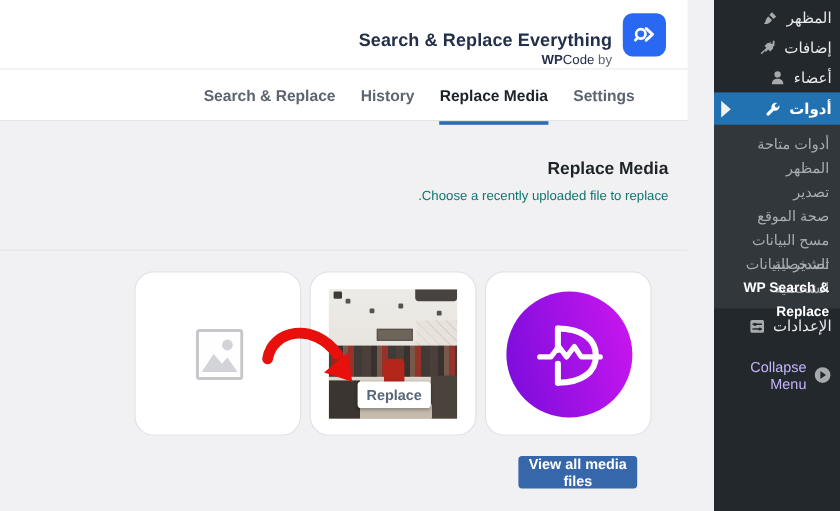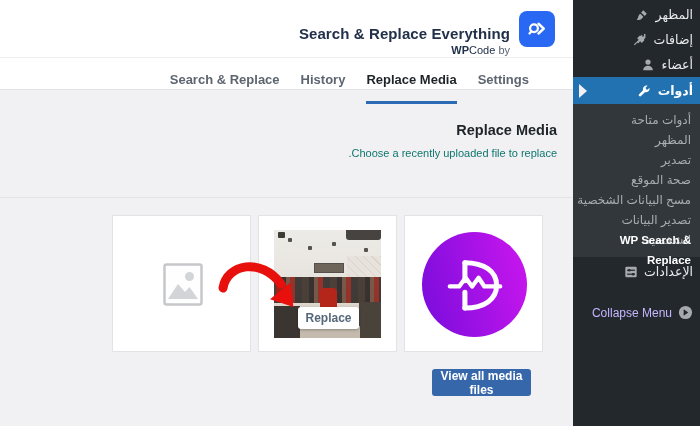--- a/index.html
+++ b/index.html
@@ -11,31 +11,31 @@
   .main { position:absolute; left:0; top:0; width:573px; height:426px; }
 
   .hdr { height:57px; background:#ffffff; display:flex; align-items:center; justify-content:flex-end; padding-right:18px; }
   .hdr-text { text-align:right; margin-right:9px; }
   .hdr-title { font-size:15px; font-weight:700; color:#22304a; letter-spacing:.1px;margin-top:24px; }
   .hdr-byline { font-size:11px; color:#5a6474; margin-top:2px; }
   .hdr-byline .wp { font-weight:700; color:#22304a; }
   .hdr-byline .code { color:#22304a; }
   .hdr-logo { width:36px; height:36px; border-radius:8px; background:#2968f3; display:flex; align-items:center; justify-content:center; flex:0 0 auto; }
 
-  .tabs { height:33px; background:#ffffff; border-top:1px solid #ecedef; border-bottom:1px solid #e3e4e7;
+  .tabs { height:44px; background:#ffffff; border-top:1px solid #ecedef; border-bottom:1px solid #e3e4e7;
           display:flex; justify-content:flex-end; gap:21px; padding-right:44px;padding-left:20px; }
   .tab { font-size:13px; font-weight:700; color:#5d6570; line-height:43px; height:46px; cursor:pointer; }
   .tab.active { color:#1d2327; border-bottom:3px solid #2c6cb5; }
 
   .panel-head { height:108px; background:#f1f1f3; border-bottom:1px solid #e2e3e6; direction:rtl; padding:32px 16px 0 0; }
   .panel-title { font-size:14.5px; font-weight:700; color:#1d2327; }
   .panel-sub { font-size:11px; color:#0f766e; margin-top:9px; }
 
   .tiles { position:relative; height:213px; background:#f1f1f3; }
-  .card { position:absolute; top:17px; width:139px; height:137px; background:#ffffff; border:1px solid #e2e3e6; border-radius:0; cursor:pointer; }
+  .card { position:absolute; top:17px; width:139px; height:137px; background:#ffffff; border:1px solid #e2e3e6; border-radius:16px; cursor:pointer; }
   .card1 { left:112px; } .card2 { left:258px; } .card3 { left:404px; }
 
   
   .ph-wrap { position:absolute; left:50px; top:47px; }
 
   
   .photo { position:absolute; left:15px; top:14px; width:107px; height:108px; overflow:hidden;
            background:linear-gradient(#edebe7 0%, #e9e6e1 36%, #e3ded6 56%, #d6cfc4 78%, #cfc7ba 100%); }
   .photo div { position:absolute; }
   .ceil-vent { left:72px; top:0; width:35px; height:10px; background:#474340; border-radius:0 0 3px 3px; }
@@ -58,21 +58,21 @@
   
   .dlogo { position:absolute; left:17px; top:16px; width:105px; height:105px; border-radius:50%;
            background:linear-gradient(75deg,#7b0ddc 5%,#a612e6 55%,#c816ee 95%); display:flex; align-items:center; justify-content:center; }
 
   .arrow-svg { position:absolute; left:211px; top:52px; width:106px; height:74px; pointer-events:none; }
 
   .view-all-btn { position:absolute; left:432px; top:171px; width:99px; height:27px; background:#3767ab; color:#ffffff;
                   border:none; border-radius:3px; font-family:inherit; font-size:12px; font-weight:700; cursor:pointer; }
 
   
-  .sidebar { position:absolute; right:0; top:0; width:127px; height:426px; background:#23282d; direction:rtl; padding-top:2px; }
+  .sidebar { position:absolute; right:0; top:0; width:105px; height:426px; background:#23282d; direction:rtl; padding-top:2px; }
   .menu-item { height:25px; display:flex; align-items:center; justify-content:flex-start; padding:0 7px 0 4px; gap:6px; cursor:pointer; }
   .menu-item .lbl { font-size:12.5px; color:#e9eaec; }
   .menu-item .mi { width:15px; height:15px; flex:0 0 auto; display:flex; align-items:center; justify-content:center; }
   .menu-item.active { background:#2271b1; position:relative; height:27px; }
   .menu-item.active .lbl { color:#ffffff; font-weight:700; }
   .notch { position:absolute; left:6px; top:50%; margin-top:-7px; width:0; height:0;
            border-top:7px solid transparent; border-bottom:7px solid transparent; border-left:8px solid #f1f1f3; }
   .submenu { background:#32373c; padding:6px 0 7px; }
   .submenu-item { height:20px; line-height:20px; text-align:right; padding:0 9px 0 4px; font-size:12px; color:#a8adb3; cursor:pointer; }
   .submenu-item.current { color:#ffffff; font-weight:700; font-size:11.5px; }

